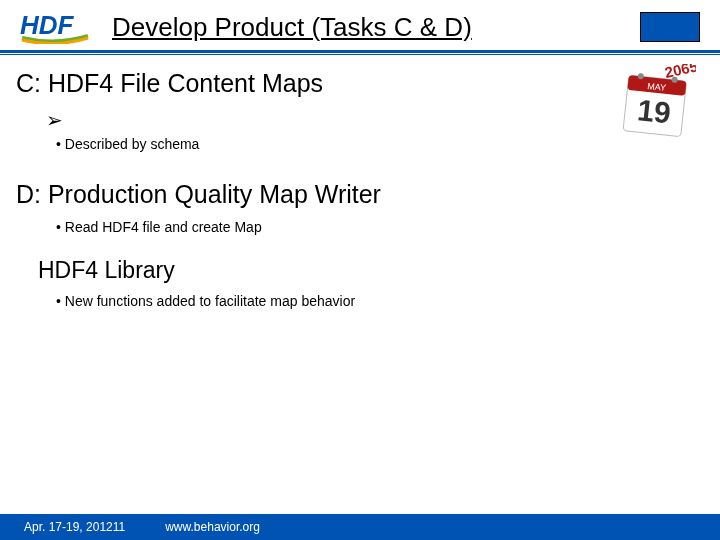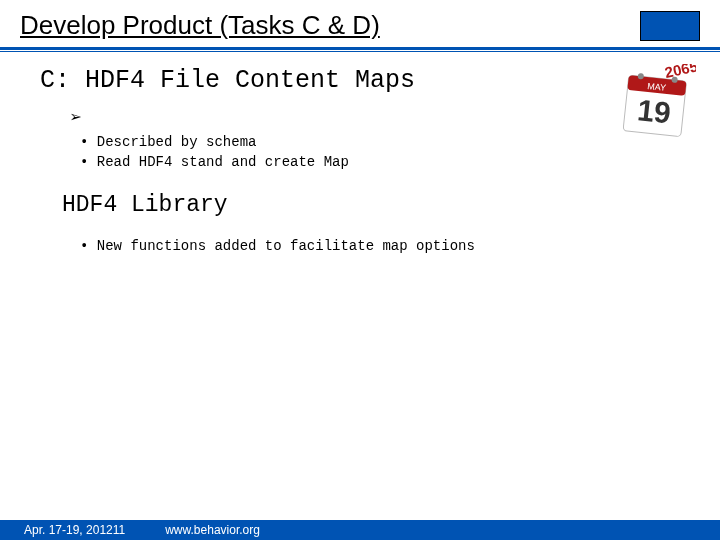--- a/index.html
+++ b/index.html
@@ -31,23 +31,22 @@
   .bluebox {
     width: 60px;
     height: 30px;
     background: #0053b3;
     border: 1px solid #000;
   }
   .rule-wrap { padding: 0 0 0 0; }
   .rule1 { height: 3px; background: #0053b3; margin: 0 0 1px 0; }
   .rule2 { height: 1px; background: #0053b3; }
   .content {
-    padding: 14px 34px 0 40px;
+    padding: 14px 34px 0 16px;
     position: relative;
-    font-family: Liberation Mono, monospace;
   }
   .h-c {
     font-size: 25px;
     color: #000;
     margin-bottom: 10px;
   }
   .lvl1 {
     font-size: 21px;
     margin-left: 30px;
     margin-bottom: 4px;
@@ -75,52 +74,59 @@
     font-size: 25px;
     color: #000;
     margin-top: 28px;
     margin-bottom: 10px;
   }
   .h-lib {
     font-size: 23px;
     color: #000;
     margin-left: 22px;
     margin-top: 22px;
-    margin-bottom: 20px;
+    margin-bottom: 9px;
     font-weight: normal;
   }
   .calendar {
     position: absolute;
     right: 24px;
     top: 64px;
     width: 80px;
     height: 80px;
   }
   .footer {
     position: absolute;
     bottom: 0;
     left: 0;
     right: 0;
-    height: 20px;
+    height: 26px;
     background: #0053b3;
     color: #fff;
     font-size: 12px;
     display: flex;
     align-items: center;
     padding: 0 24px;
   }
   .footer .f-left { flex: 0 0 auto; }
   .footer .f-center { flex: 1; text-align: center; }
   .footer .f-num { flex: 0 0 auto; margin-right: 40px; text-align: right; }
   .footer .f-link { flex: 0 0 auto; }
 </style>
 </head>
 <body>
 
 <div class="header">
+  <div class="logo">
+    <svg viewBox="0 0 72 34" width="72" height="34">
+      <text x="0" y="24" font-family="Arial" font-weight="bold" font-size="26" fill="#0053b3" font-style="italic">HDF</text>
+      <path d="M2 28 Q 36 36 68 26" stroke="#6ab023" stroke-width="4" fill="none"></path>
+      <path d="M2 30 Q 36 38 68 28" stroke="#f4a000" stroke-width="3" fill="none"></path>
+    </svg>
+  </div>
   <div class="title">Develop Product (Tasks C &amp; D)</div>
   <div class="bluebox"></div>
 </div>
 
 <div class="rule-wrap">
   <div class="rule1"></div>
   <div class="rule2"></div>
 </div>
 
 <div class="calendar">
@@ -138,24 +144,25 @@
 </div>
 
 <div class="content">
 
   <div class="h-c">C: HDF4 File Content Maps</div>
   <div class="lvl1">
     <span class="arrow">➢</span>
   </div>
   <div class="lvl2">Described by schema</div>
 
-  <div class="lvl2">Read HDF4 stand and create Map</div>
+  <div class="h-d">D: Production Quality Map Writer</div>
+  <div class="lvl2">Read HDF4 file and create Map</div>
 
   <div class="h-lib">HDF4 Library</div>
-  <div class="lvl2">New functions added to facilitate map options</div>
+  <div class="lvl2">New functions added to facilitate map behavior</div>
 
 </div>
 
 <div class="footer">
   <div class="f-left">Apr. 17-19, 2012</div>
   <div class="f-num">11</div>
   <div class="f-link">www.behavior.org</div>
 </div>
 
 </body></html>

